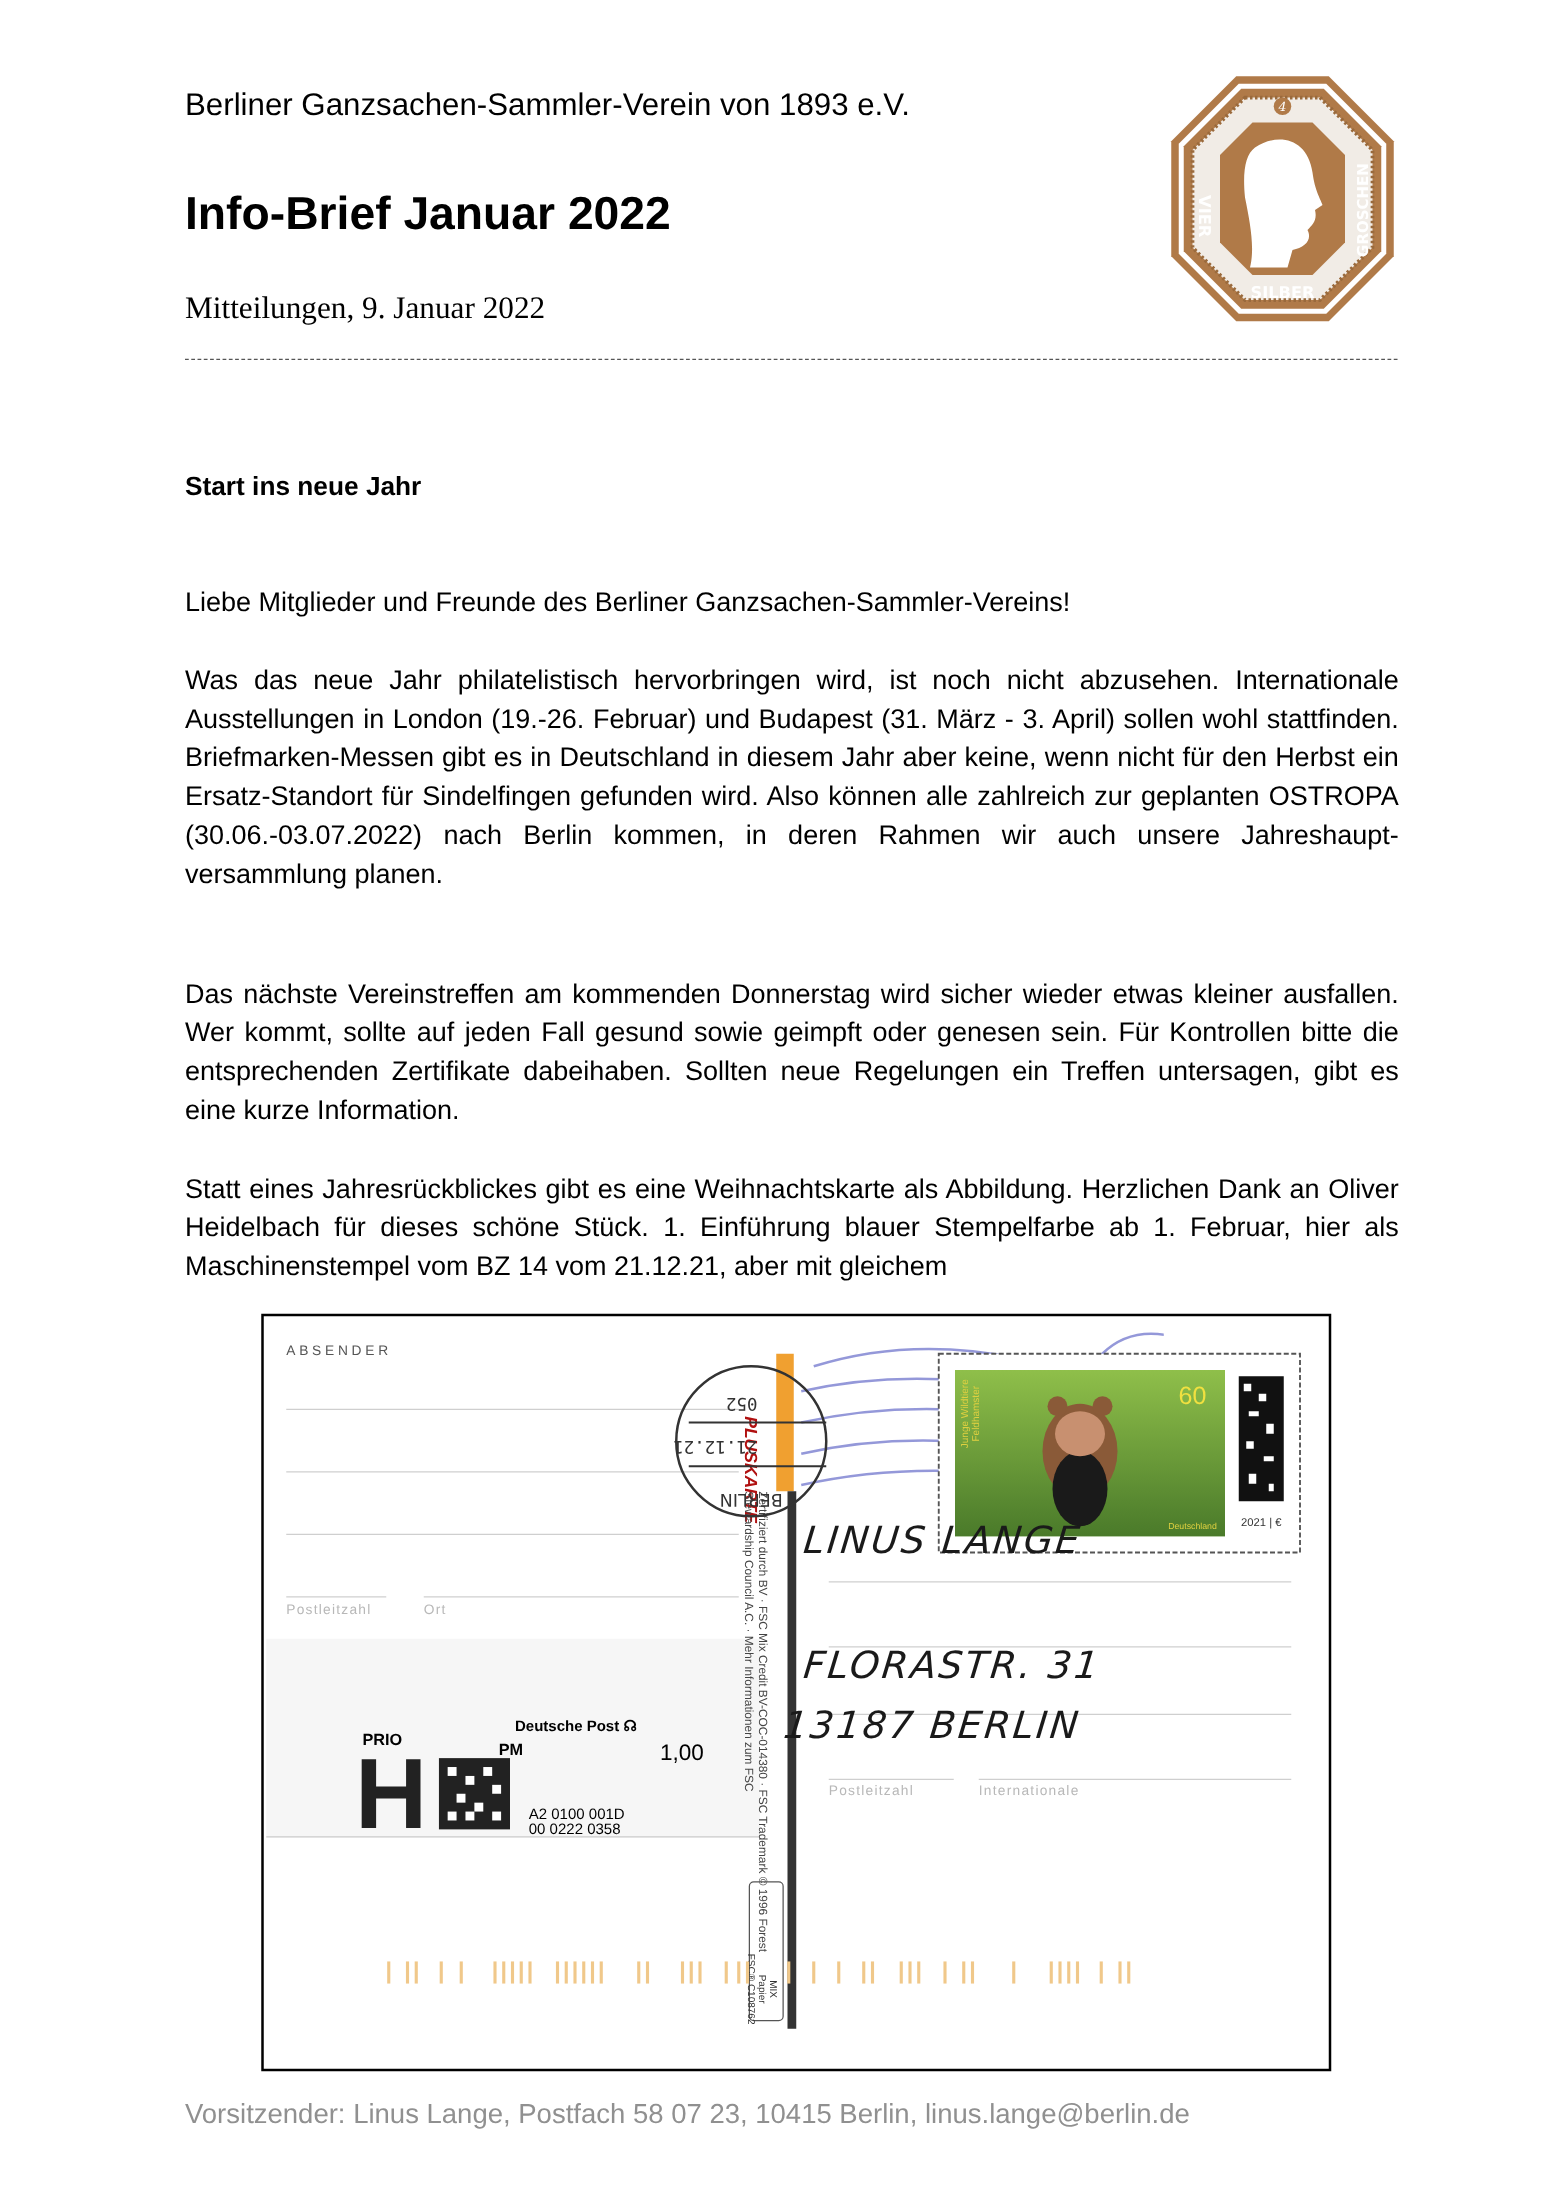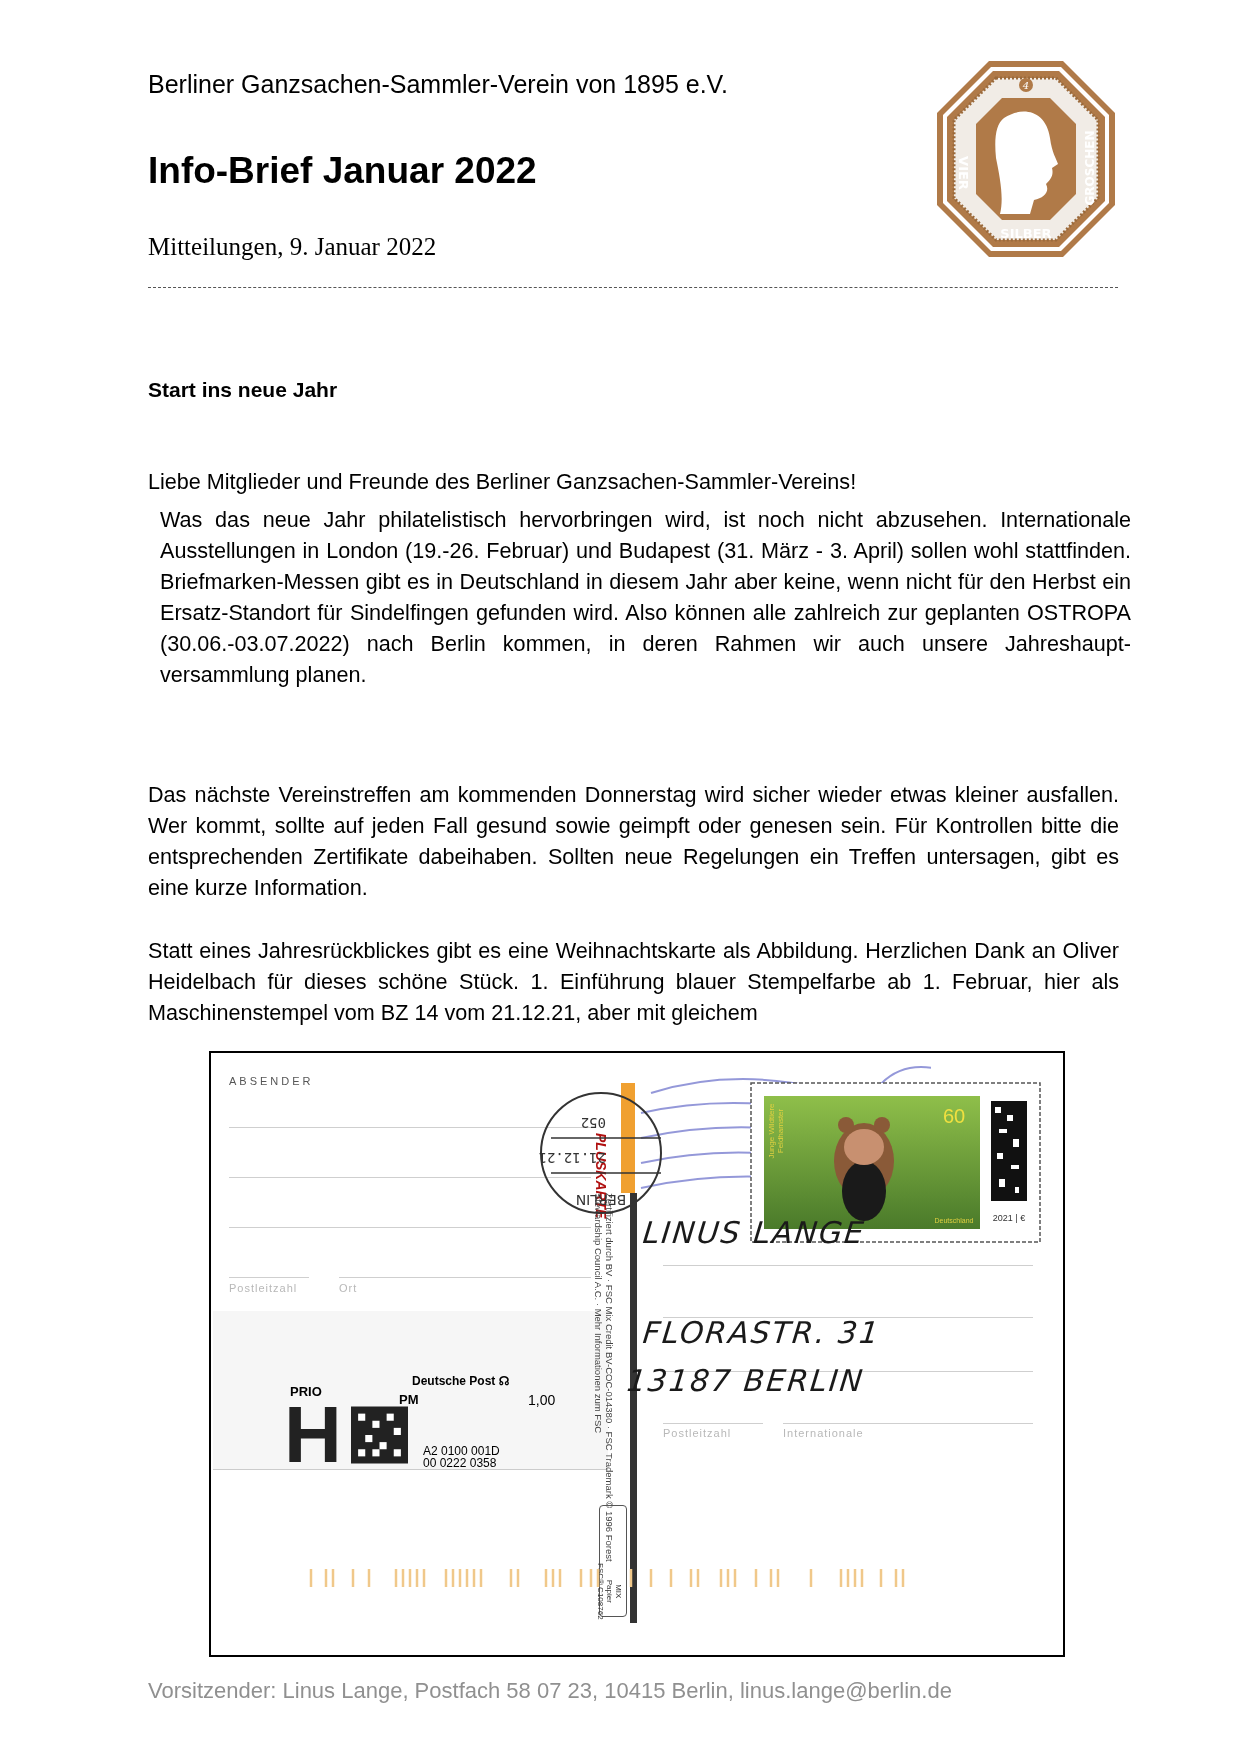--- a/index.html
+++ b/index.html
@@ -8,37 +8,37 @@
   .abs { position:absolute; }
   .org { left:148px; top:70px; font-size:25px; }
   .title { left:148px; top:150px; font-size:37px; font-weight:bold; }
   .sub { left:148px; top:233px; font-size:25px;font-family:Liberation Serif, serif; }
   .rule { left:148px; top:287px; width:970px; border-top:1px dashed #555; height:0; }
   .emblem { left:934px; top:58px; width:184px; height:202px; }
   .section { left:148px; top:378px; font-size:21px; font-weight:bold; }
   .body { left:148px; width:971px; font-size:21.6px; line-height:31px; text-align:justify; }
   .body p { margin:0; }
   .p0 { top:466px; }
-  .p1 { top:504px;margin-left:12px; }
+  .p1 { top:528px; }
   .p2 { top:779px; }
   .p3 { top:935px; }
   .card { left:209px; top:1051px; width:856px; height:606px; border:2px solid #000;
           box-sizing:border-box; background:#fff; overflow:hidden; }
   .card .c { position:absolute; }
   .absender { left:18px; top:22px; font-size:11px; letter-spacing:3px; color:#555; font-weight:normal; }
   .sline { height:0; border-top:1px solid #cfcfcf; }
   .ds { left:110px; top:46px; width:198px; height:55px; border:2px solid #000; background:#fff;
         font-family:"Liberation Serif", serif; font-size:22px; padding:10px 0 0 16px; box-sizing:border-box; }
   .faint { color:#b8b8b8; font-size:11px; letter-spacing:1px; }
   .prio { left:79px; top:331px; font-size:13px; font-weight:bold; }
   .bigH { left:73px; top:347px; font-size:80px; font-weight:bold; line-height:70px; color:#222; }
   .dm { left:140px; top:353px; width:57px; height:58px; }
   .dp { left:188px; top:321px; font-size:12px; font-weight:bold;padding-left:13px; }
   .pm { left:188px; top:339px; font-size:13px; font-weight:bold; }
-  .amt { left:317px; top:339px; font-size:14px;text-align:right; }
+  .amt { left:317px; top:339px; font-size:18px;text-align:right; }
   .code { left:188px; top:392px; font-size:12px; line-height:12px; font-family:"Liberation Sans", sans-serif;margin-left:24px; }
   .plus { left:410px; top:30px; width:14px; height:110px; background:#f0a030; }
   .plustxt { left:398px; top:80px; transform:rotate(90deg); transform-origin:left top; font-size:14px;
              font-weight:bold; font-style:italic; color:#b01010; white-space:nowrap; }
   .vbar { left:419px; top:140px; width:7px; height:430px; background:#333; }
   .vtext { left:405px; top:28px; transform:rotate(90deg); transform-origin:left top; font-size:9.5px;
            color:#444; white-space:nowrap; line-height:11px; }
   .mix { left:388px; top:452px; width:26px; height:110px; border:1px solid #555; border-radius:4px; }
   .mixtxt { left:412px; top:510px; transform:rotate(90deg); transform-origin:left top; font-size:8px;
             color:#333; white-space:nowrap; line-height:9px; text-align:center; }
@@ -46,21 +46,21 @@
   .pmark { left:320px; top:10px; width:400px; height:200px; }
   .hand { font-family:"DejaVu Sans", sans-serif; font-style:italic; font-size:30px; color:#1a1a1a;
           letter-spacing:2px; transform:skewX(-6deg); }
   .aline { height:0; border-top:1px solid #cfcfcf; }
   .barcode { left:90px; top:516px; width:630px; height:18px; }
   .footer { left:148px; top:1678px; font-size:22px; color:#909090; }
 </style>
 </head>
 <body>
 
-<div class="abs org">Berliner Ganzsachen-Sammler-Verein von 1895 e.V.</div>
+<div class="abs org">Berliner Ganzsachen-Sammler-Verein von 1893 e.V.</div>
 <div class="abs title">Info-Brief Januar 2022</div>
 <div class="abs sub">Mitteilungen, 9. Januar 2022</div>
 <div class="abs rule"></div>
 
 <div class="abs emblem">
   <svg width="184" height="202" viewBox="0 0 184 202">
     <polygon points="55,3 129,3 181,55 181,147 129,199 55,199 3,147 3,55" fill="#b07a48"></polygon>
     <polygon points="57,9 127,9 175,57 175,145 127,193 57,193 9,145 9,57" fill="#fff"></polygon>
     <polygon points="59,13 125,13 171,59 171,143 125,189 59,189 13,143 13,59" fill="#b07a48"></polygon>
     <polygon points="62,20 122,20 164,62 164,140 122,182 62,182 20,140 20,62" fill="#f1ece6" stroke="#9a6a3c" stroke-dasharray="2 2" stroke-width="3"></polygon>

